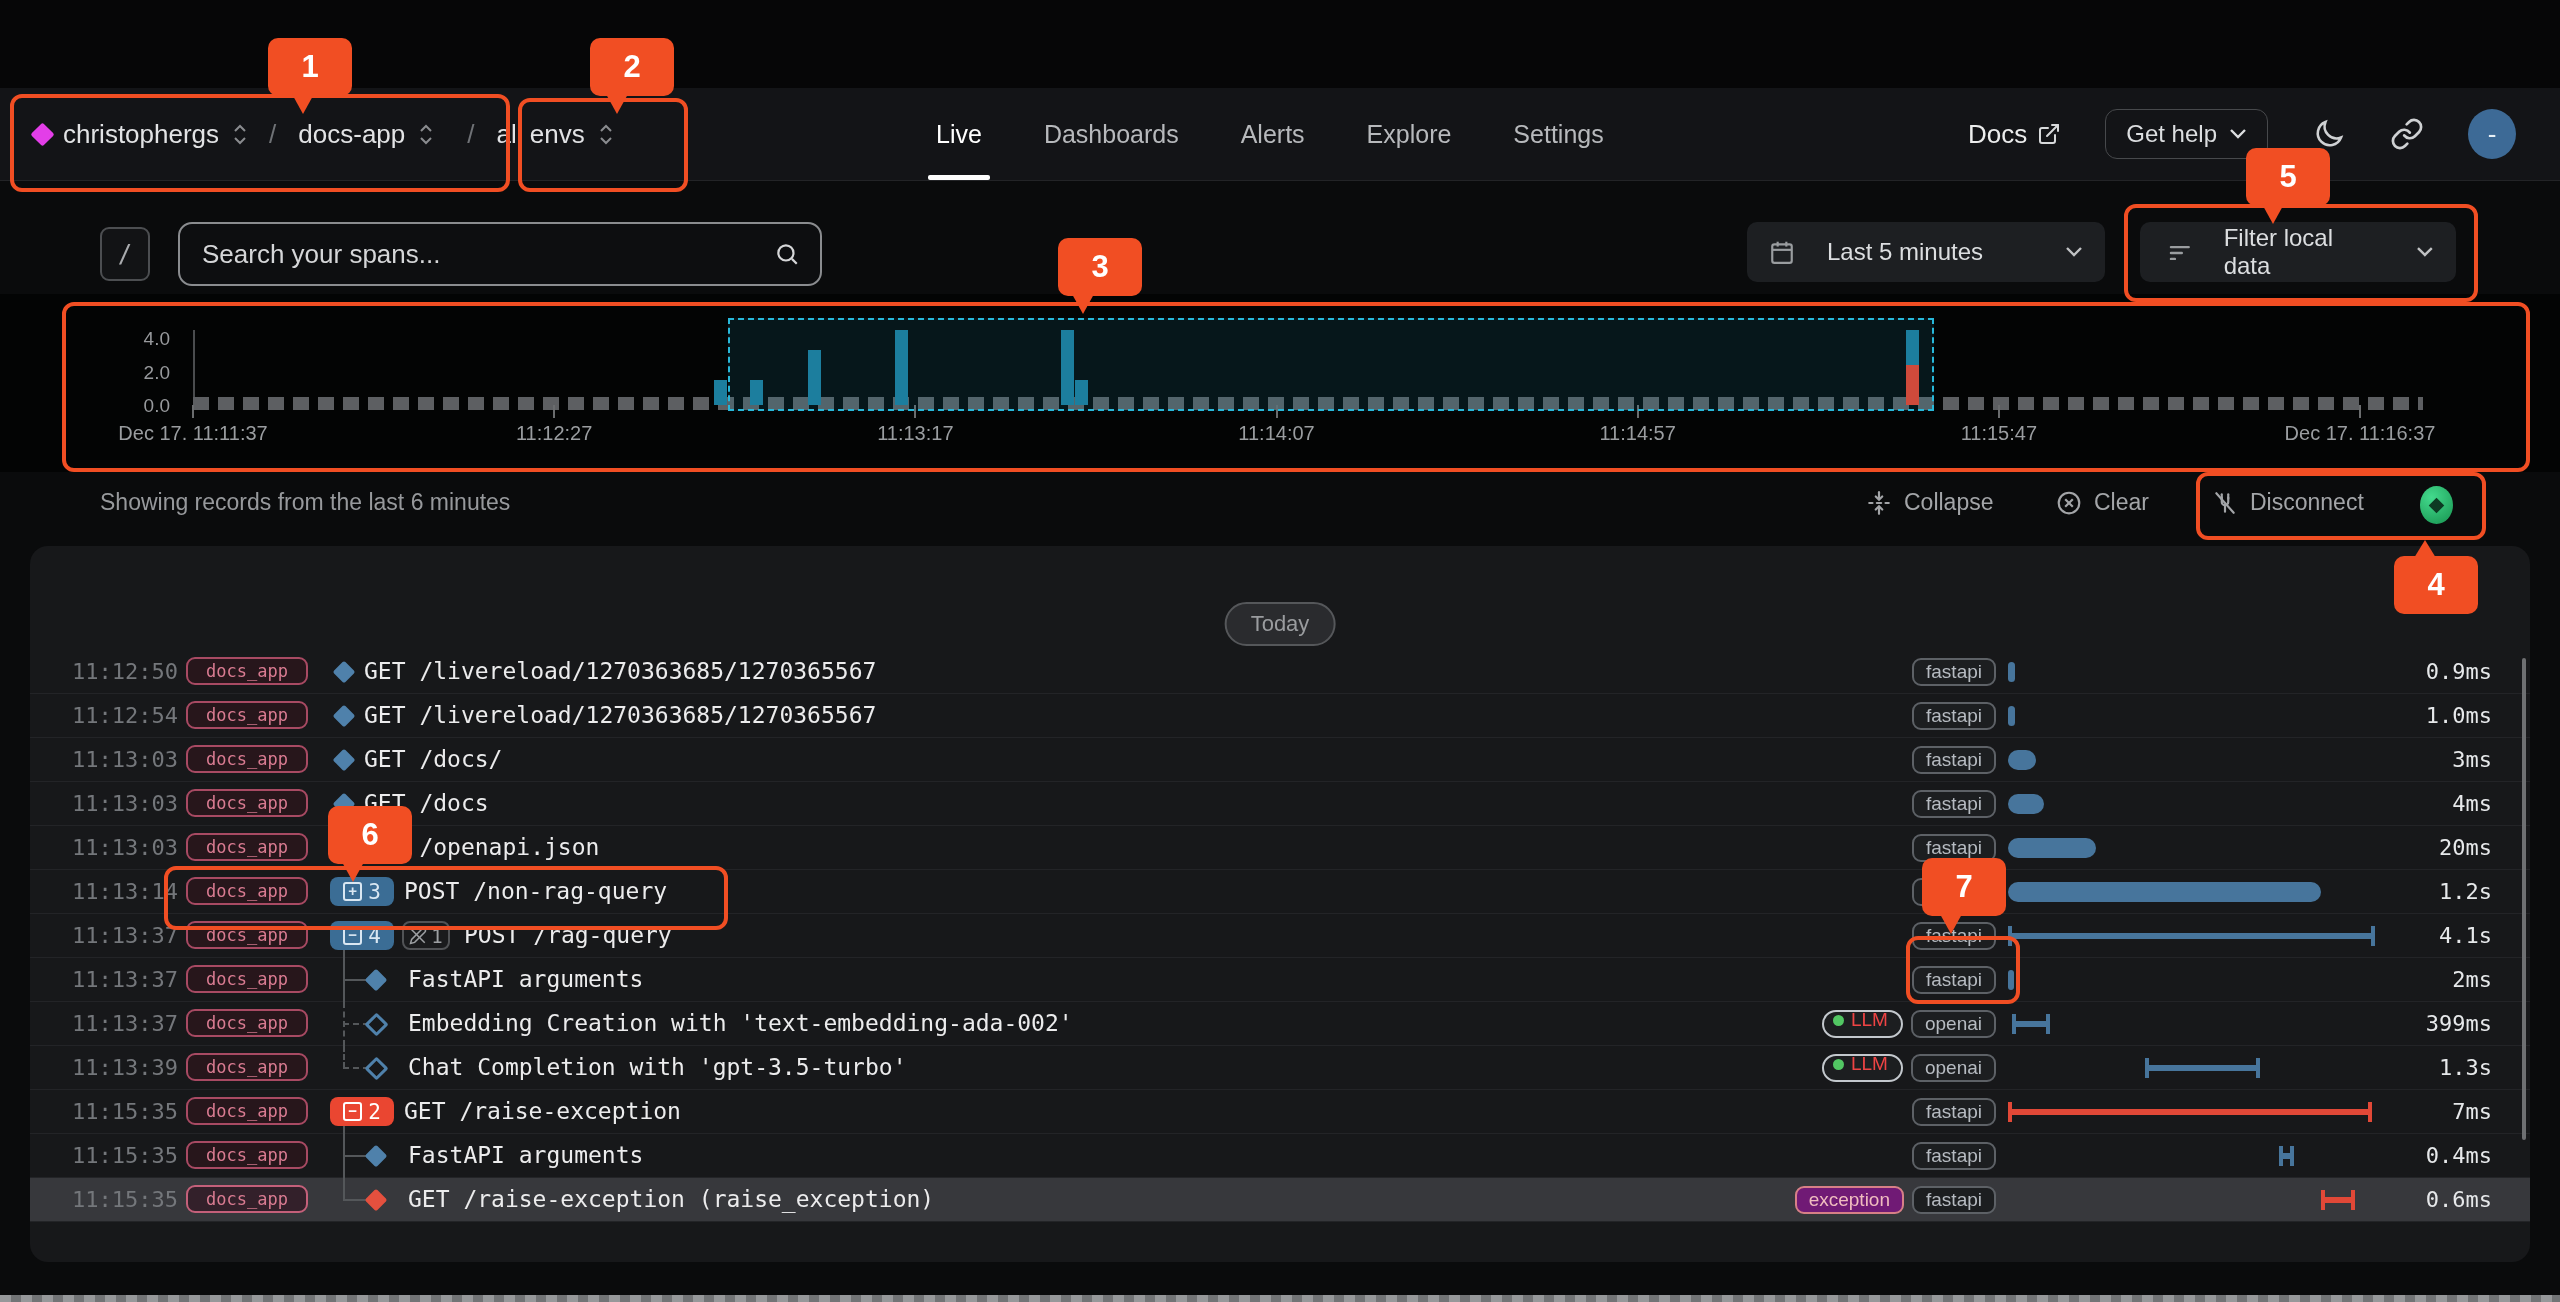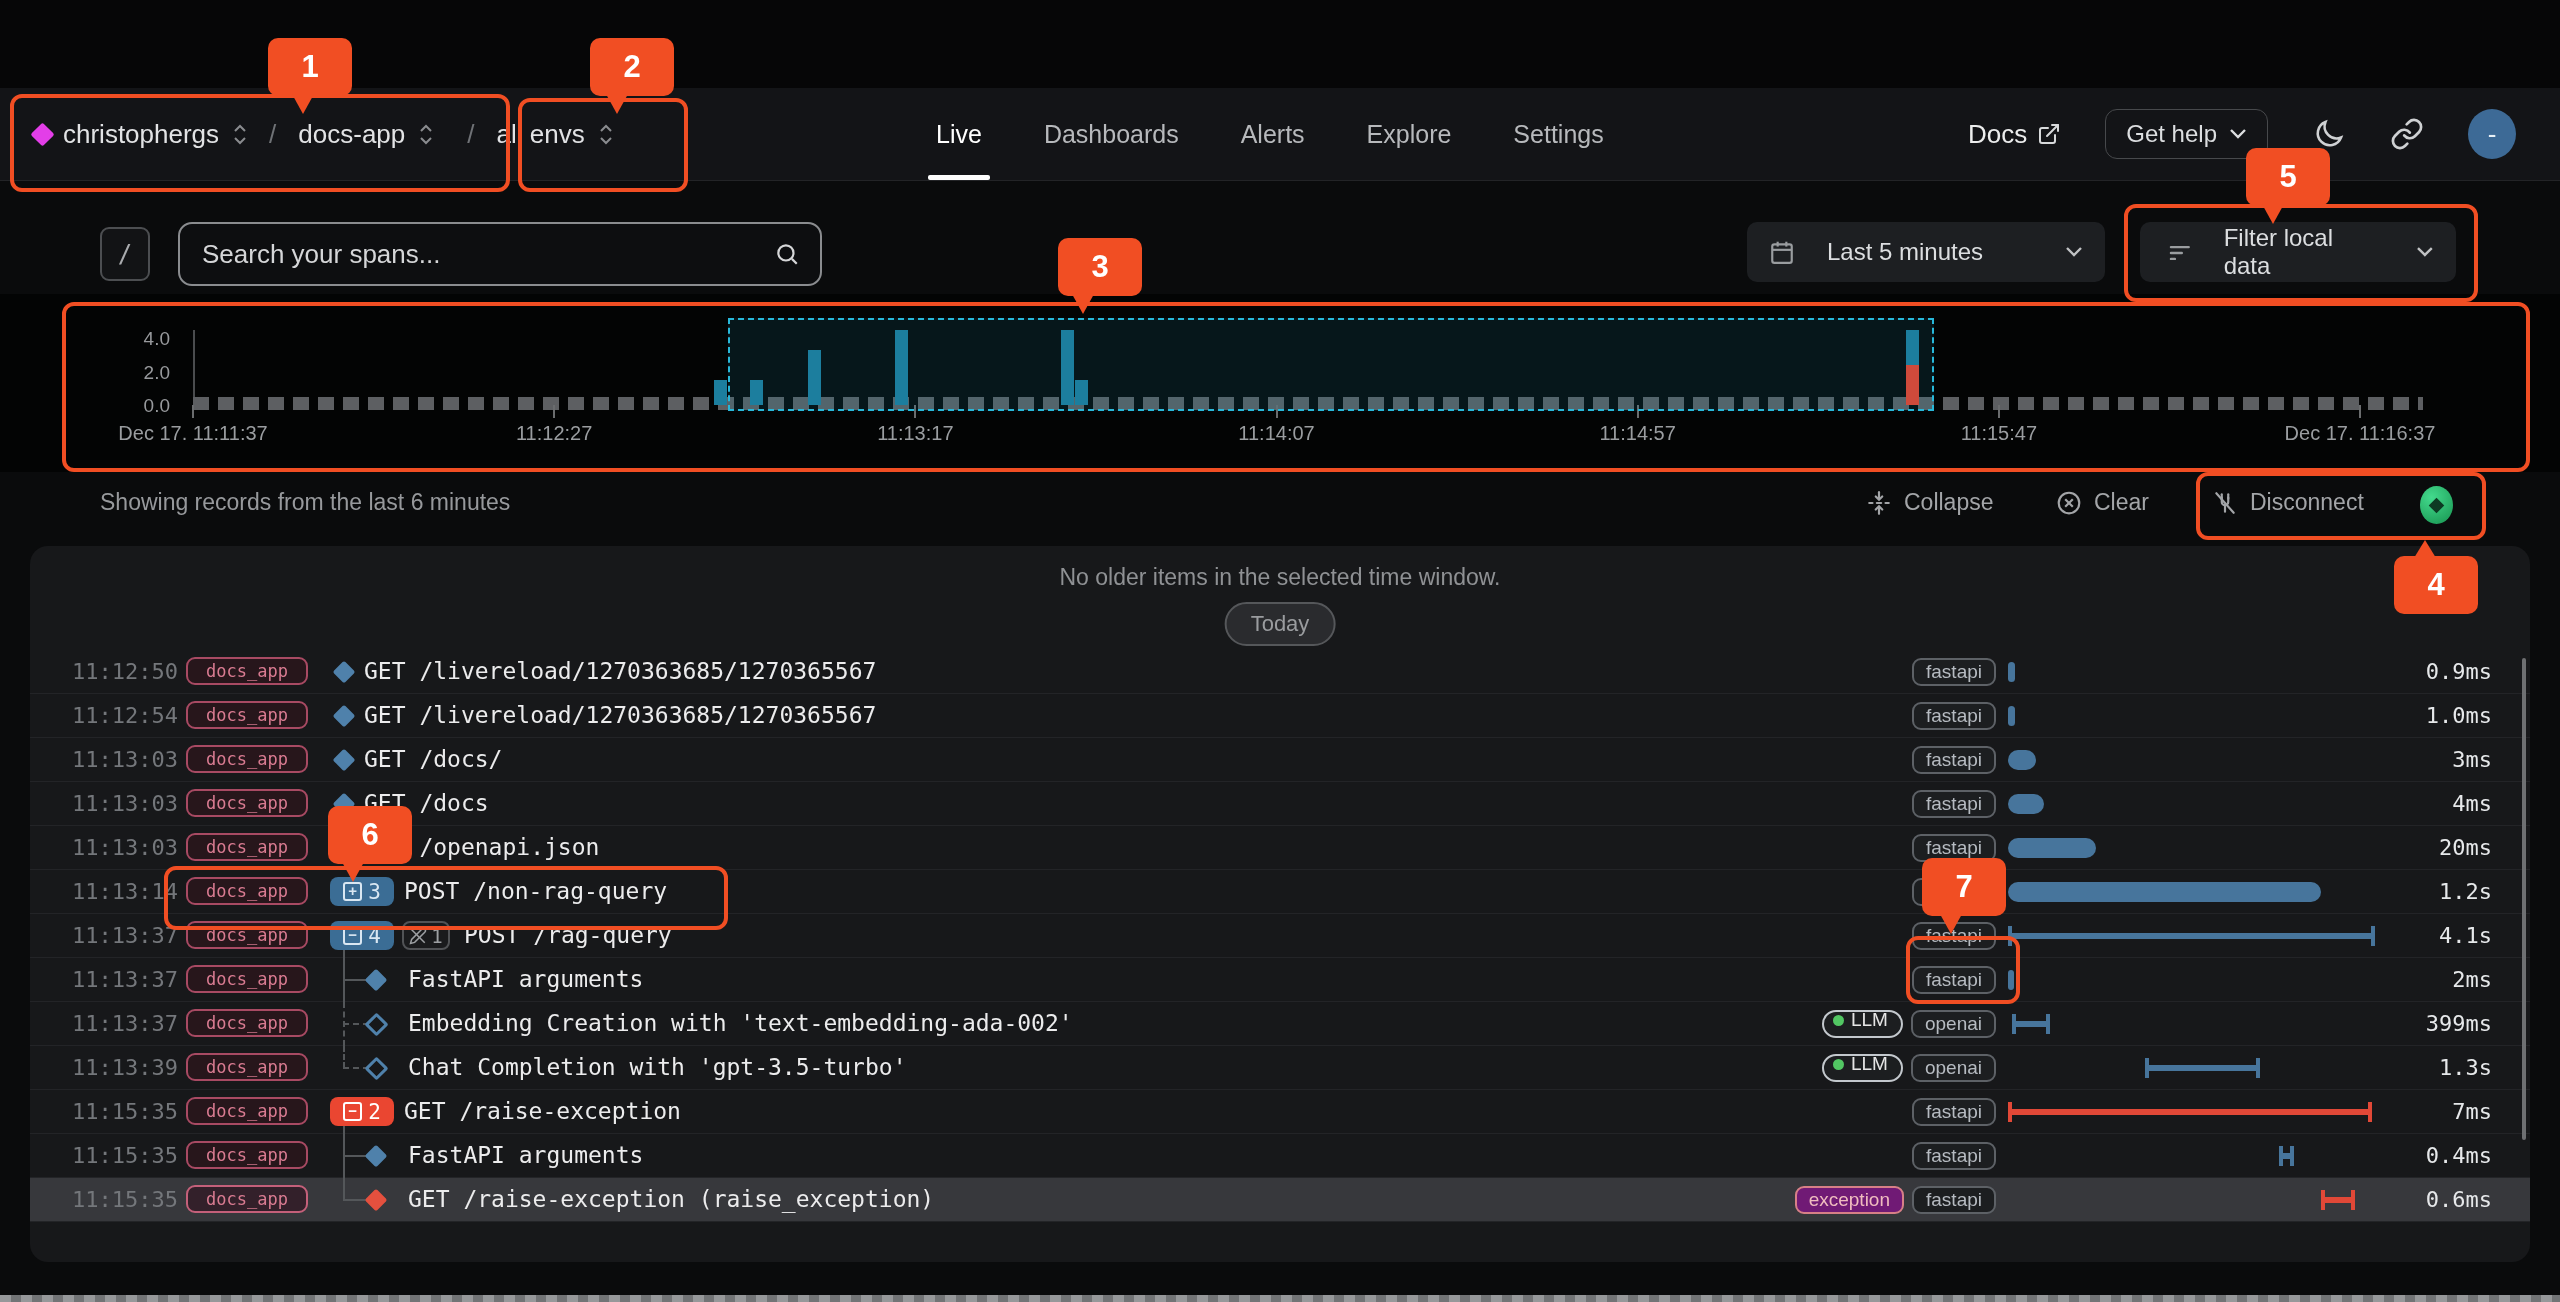--- a/index.html
+++ b/index.html
@@ -79,21 +79,21 @@
                display:flex;align-items:center;justify-content:center;gap:4px;color:#9da0a3;font-size:19px;box-sizing:border-box;background:#1a1b1d;}
   .cell-name{position:absolute;top:8px;font-size:23px;color:#ececed;white-space:pre;}
   .tree-v{position:absolute;left:313px;top:0;width:0;border-left:2px solid #54575a;}
   .tree-h{position:absolute;left:313px;top:21px;width:26px;border-top:2px solid #54575a;}
   .tree-v.dashed{border-left-style:dashed;}
   .tree-h.dashed{border-top-style:dashed;}
   .tree-stub{position:absolute;left:313px;top:36px;height:8px;border-left:2px solid #54575a;}
   .tags{position:absolute;right:534px;top:7px;height:30px;display:flex;align-items:center;gap:8px;}
   .tag{height:28px;border:2px solid #5d6166;border-radius:9px;background:#1c1e20;color:#b6bbc1;font-size:19px;
        display:flex;align-items:center;padding:0 12px;box-sizing:border-box;}
-  .tag.llm{border-radius:16px;border-color:#c3c8cd;color:#e5e5e5;gap:7px;padding:0 13px 8px 9px;}
+  .tag.llm{border-radius:16px;border-color:#c3c8cd;color:#ef4444;gap:7px;padding:0 13px 8px 9px;}
   .tag.llm .dot{width:11px;height:11px;border-radius:50%;background:#52c763;}
   .tag.err{border-color:#d78087;background:#701a75;color:#f0bcbf;}
   .barcol{position:absolute;left:1978px;top:0;width:372px;height:44px;}
   .bar-rounded{position:absolute;top:12px;height:20px;border-radius:10px;}
   .bar-rounded.blue{background:#47759c;}
   .ibeam{position:absolute;top:12px;height:20px;}
   .ibeam .ln{position:absolute;left:0;right:0;top:7px;height:6px;}
   .ibeam .cap{position:absolute;top:0;width:4px;height:20px;}
   .ibeam.blue .ln,.ibeam.blue .cap{background:#47759c;}
   .ibeam.red .ln,.ibeam.red .cap{background:#e14837;}
@@ -283,21 +283,20 @@
         <line x1="12" y1="14" x2="12" y2="20"></line>
         <line x1="4" y1="3" x2="20" y2="21"></line>
       </svg>
     <span>Disconnect</span>
   </div>
   <div class="green-badge">
       <i></i>
     </div>
 
   <div class="panel">
-    <div class="notice">No older items in the selected time window.</div>
     <div class="today">Today</div>
     <div class="rows" id="rows">
         <div class="row" style="top: 0px;">
           <span class="cell-time mono">11:12:50</span>
           <span class="svc-badge mono">docs_app</span>
           <div class="dmd solid-blue"></div>
           <span class="cell-name mono" style="left: 334px;">GET /livereload/1270363685/1270365567</span>
           <div class="tags">
             <span class="tag">
               <span>fastapi</span>

